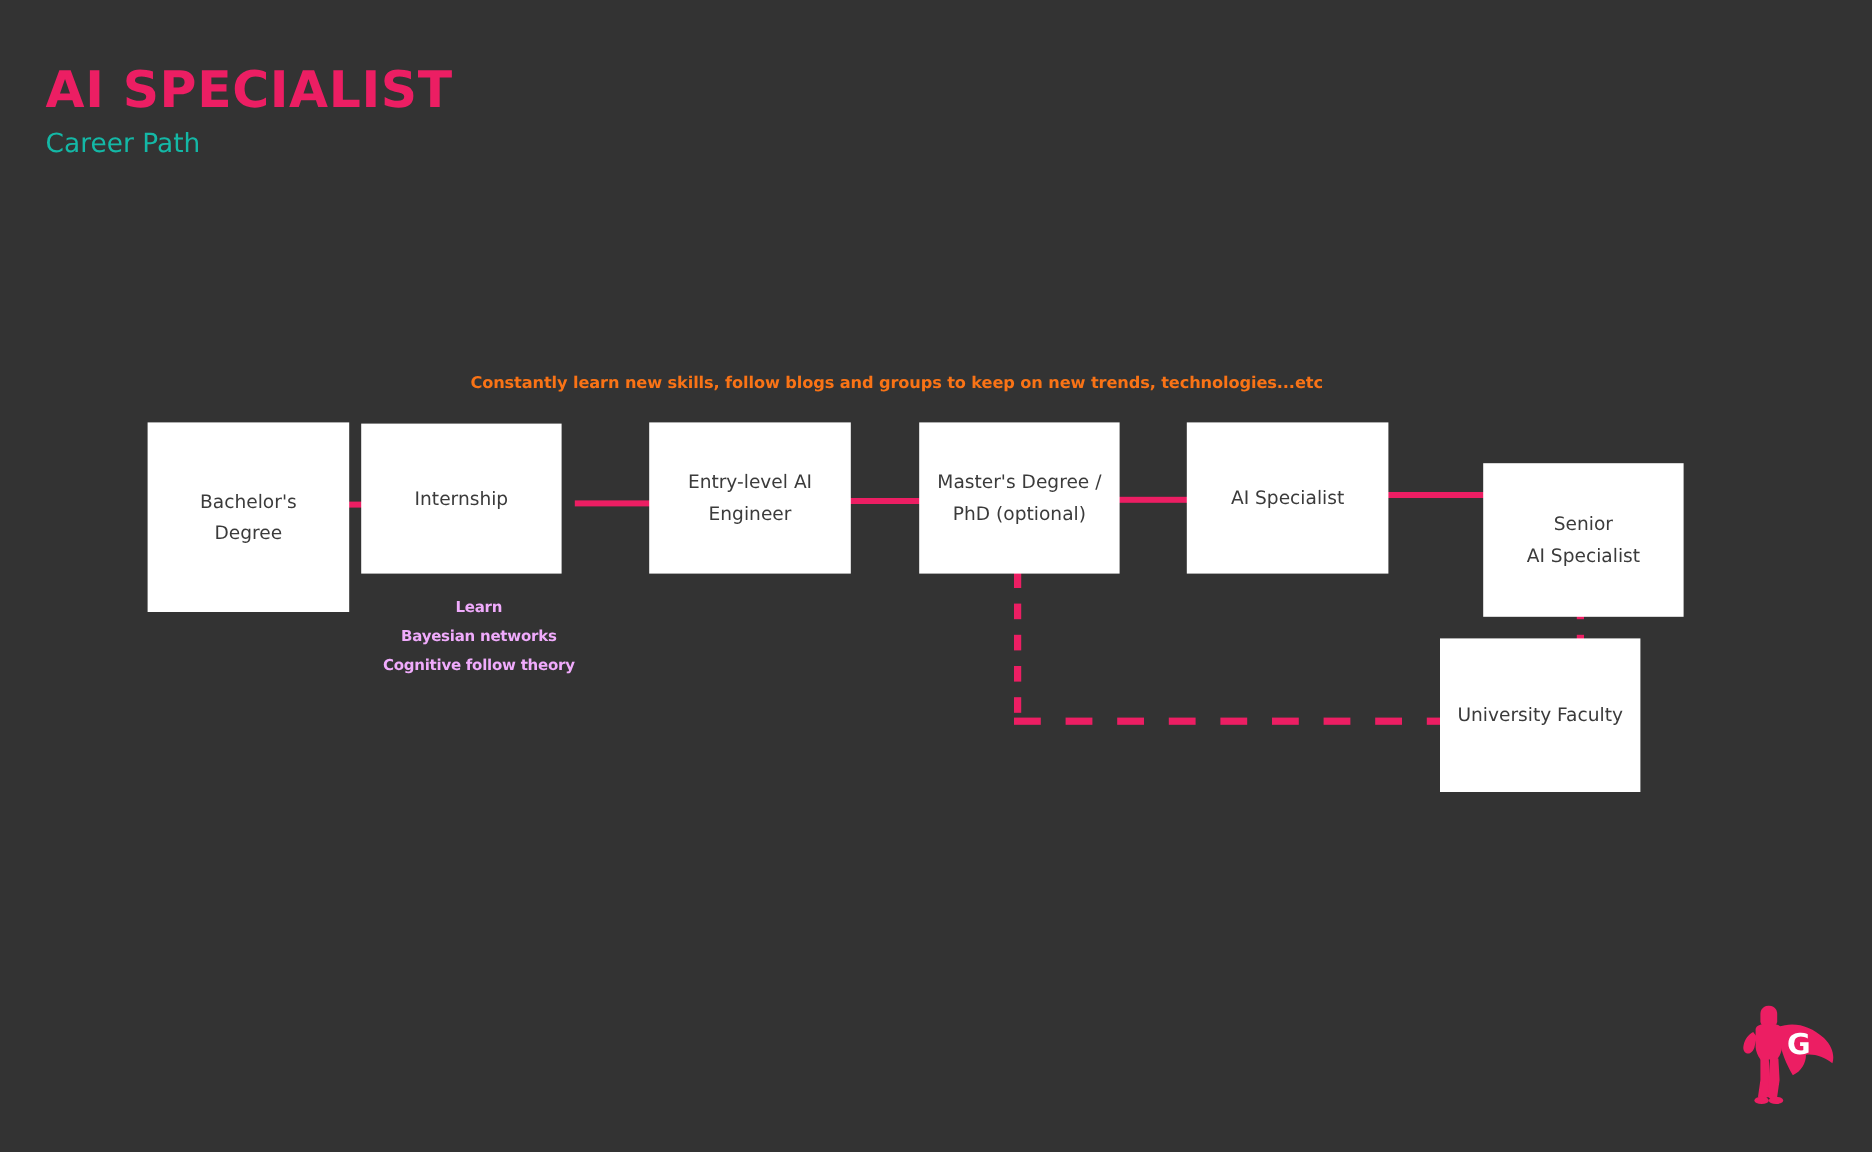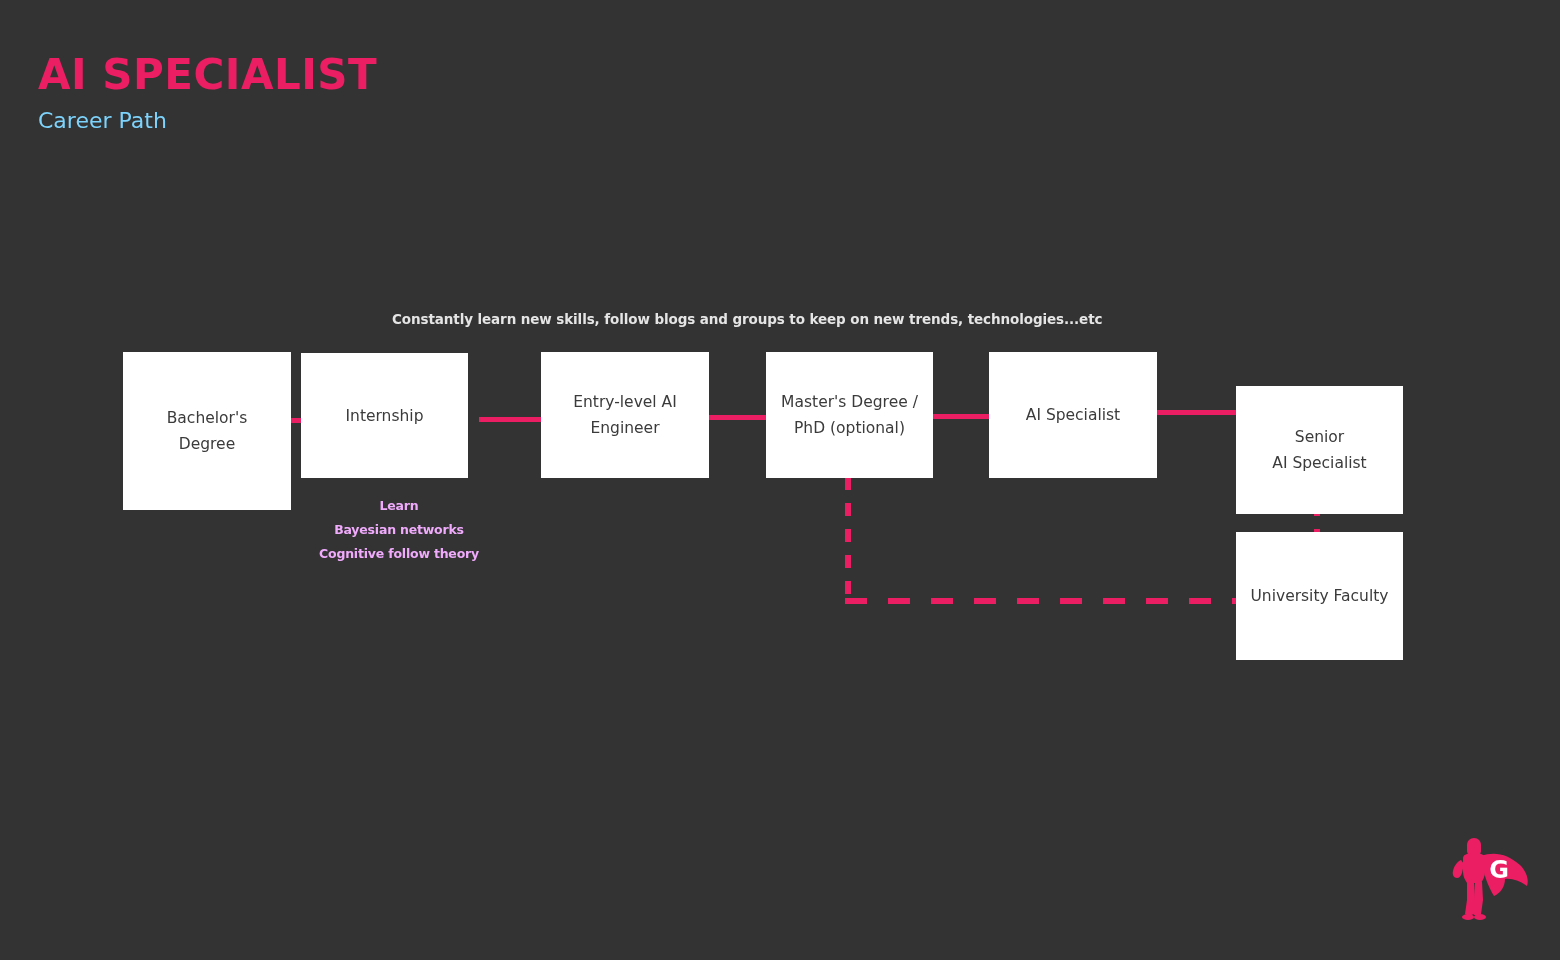--- a/index.html
+++ b/index.html
@@ -34,37 +34,37 @@
     line-height: 46px;
     color: #ec1e63;
     margin: 0;
     white-space: nowrap;
   }
   #page-subtitle {
     font-family: "DejaVu Sans", "Liberation Sans", sans-serif;
     font-size: 22px;
     font-weight: normal;
     line-height: 26px;
-    color: #7dd3fc;
+    color: #14b8a6;
     margin: 0;
     padding-top: 10px;
     white-space: nowrap;
   }
 
   
   #advisory-note {
     position: absolute;
     left: 392px;
     top: 311px;
     width: 700px;
     font-family: "DejaVu Sans", "Liberation Sans", sans-serif;
     font-size: 13.5px;
     font-weight: bold;
     letter-spacing: -0.1px;
-    color: #e5e5e5;
+    color: #f97316;
     white-space: nowrap;
   }
 
   
   .node {
     position: absolute;
     background: #ffffff;
     box-sizing: border-box;
     display: flex;
     align-items: center;
@@ -81,21 +81,21 @@
     padding: 0 10px;
     white-space: pre-line;
   }
 
   #node-bachelors      { left: 87px;   top: 352px; width: 168px; height: 158px; margin-left: 36px; }
   #node-internship     { left: 301px;  top: 353px; width: 167px; height: 125px; }
   #node-entry-level    { left: 541px;  top: 352px; width: 168px; height: 126px; }
   #node-masters        { left: 766px;  top: 352px; width: 167px; height: 126px; }
   #node-ai-specialist  { left: 989px;  top: 352px; width: 168px; height: 126px; }
   #node-senior         { left: 1236px; top: 350px; width: 167px; height: 128px; margin-top: 36px; }
-  #node-university     { left: 1236px; top: 532px; width: 167px; height: 128px; }
+  #node-university     { left: 1200px; top: 532px; width: 167px; height: 128px; }
 
   
   .connector {
     position: absolute;
     background: #ec1e63;
     height: 5px;
     z-index: 1;
   }
   #connector-1 { left: 252px;  top: 418px; width: 66px;  }
   #connector-2 { left: 479px;  top: 417px; width: 66px;  }

